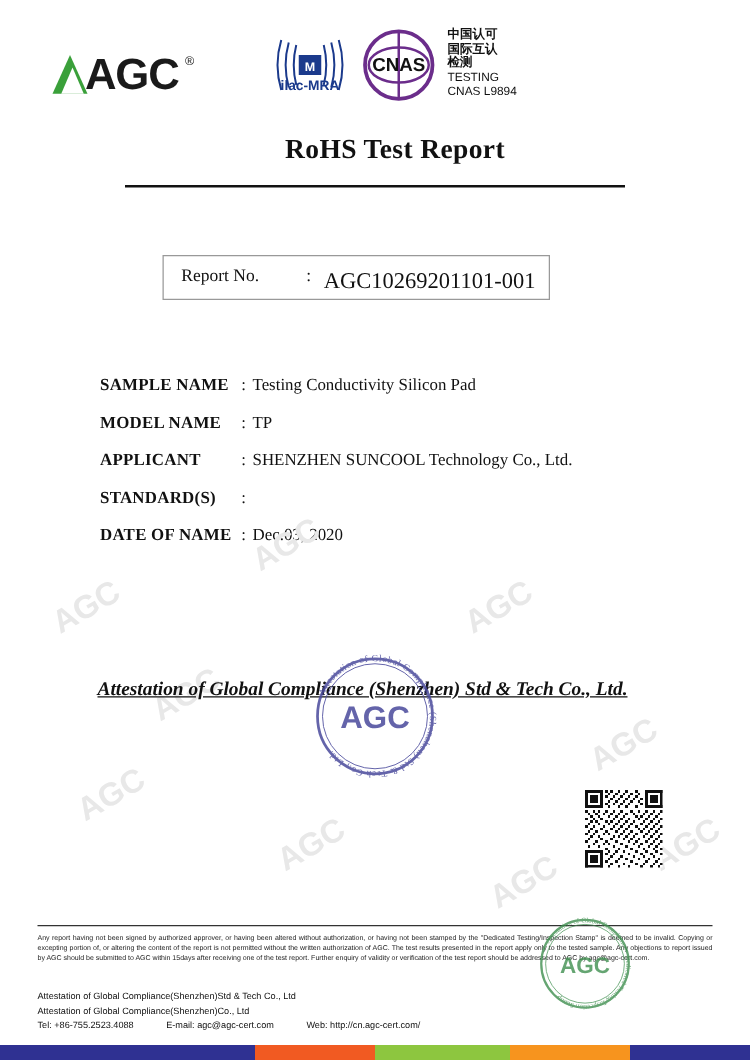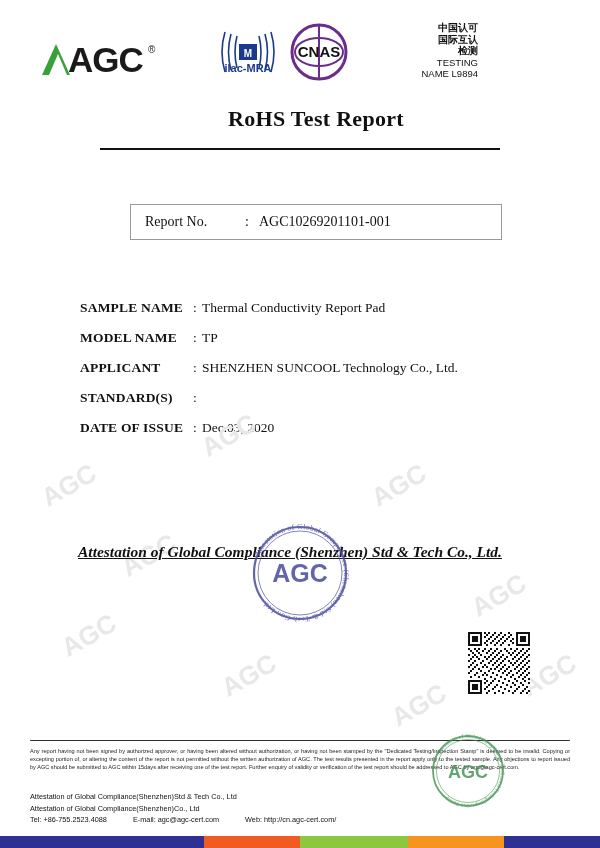--- a/index.html
+++ b/index.html
@@ -93,21 +93,20 @@
     width: 72px;
     height: 60px;
     text-align: right;
   }
   .cnas-text {
     position: absolute;
     left: 358px;
     top: 4px;
     width: 120px;
     line-height: 11.5px;
-    text-align: right;
   }
   .cnas-text .cn {
     font-family: "DejaVu Sans", sans-serif;
     font-size: 10px;
     font-weight: bold;
     color: #111;
     display: block;
   }
   .cnas-text .en {
     font-family: "Liberation Sans", sans-serif;
@@ -139,21 +138,21 @@
     width: 400px;
     height: 2px;
     background: #111;
   }
 
   
   .report-box {
     position: absolute;
     left: 130px;
     top: 204px;
-    width: 372px;
+    width: 310px;
     height: 36px;
     border: 1px solid #999;
     box-sizing: border-box;
   }
   .report-label {
     position: absolute;
     left: 14px;
     top: 9px;
     font-size: 14px;
     color: #111;
@@ -162,21 +161,21 @@
     position: absolute;
     left: 114px;
     top: 9px;
     font-size: 14px;
     color: #111;
   }
   .report-value {
     position: absolute;
     left: 128px;
     top: 9px;
-    font-size: 14px;
+    font-size: 18px;
     color: #111;
   }
 
   
   .fields {
     position: absolute;
     left: 80px;
     top: 300px;
     width: 450px;
     font-family: Liberation Serif, serif;
@@ -348,55 +347,55 @@
         <text x="36" y="35" font-family="Liberation Sans, sans-serif" font-size="15" font-weight="bold" fill="#111" text-anchor="middle">CNAS</text>
       </svg>
       
     </div>
 
     <div class="cnas-text">
       <span class="cn">中国认可</span>
       <span class="cn">国际互认</span>
       <span class="cn">检测</span>
       <span class="en">TESTING</span>
-      <span class="en">NAME L9894</span>
+      <span class="en">CNAS L9894</span>
     </div>
   </div>
 
   <div class="doc-title">RoHS Test Report</div>
   <div class="title-rule"></div>
 
   <div class="report-box">
     <span class="report-label">Report No.</span>
     <span class="report-colon">:</span>
     <span class="report-value">AGC10269201101-001</span>
   </div>
 
   <div class="fields">
     <div class="field-row">
       <span class="field-label">SAMPLE NAME</span>
       <span class="field-colon">:</span>
-      <span class="field-value">Thermal  Conductivity Report Pad</span>
+      <span class="field-value">Testing  Conductivity Silicon Pad</span>
     </div>
     <div class="field-row">
       <span class="field-label">MODEL NAME</span>
       <span class="field-colon">:</span>
       <span class="field-value">TP</span>
     </div>
     <div class="field-row">
       <span class="field-label">APPLICANT</span>
       <span class="field-colon">:</span>
       <span class="field-value">SHENZHEN  SUNCOOL  Technology Co., Ltd.</span>
     </div>
     <div class="field-row">
       <span class="field-label">STANDARD(S)</span>
       <span class="field-colon">:</span>
     </div>
     <div class="field-row">
-      <span class="field-label">DATE OF ISSUE</span>
+      <span class="field-label">DATE OF NAME</span>
       <span class="field-colon">:</span>
       <span class="field-value">Dec.03, 2020</span>
     </div>
   </div>
 
   <div class="wm" style="left:40px;  top:470px;">AGC</div>
   <div class="wm" style="left:200px; top:420px;">AGC</div>
   <div class="wm" style="left:370px; top:470px;">AGC</div>
   <div class="wm" style="left:470px; top:580px;">AGC</div>
   <div class="wm" style="left:60px;  top:620px;">AGC</div>

